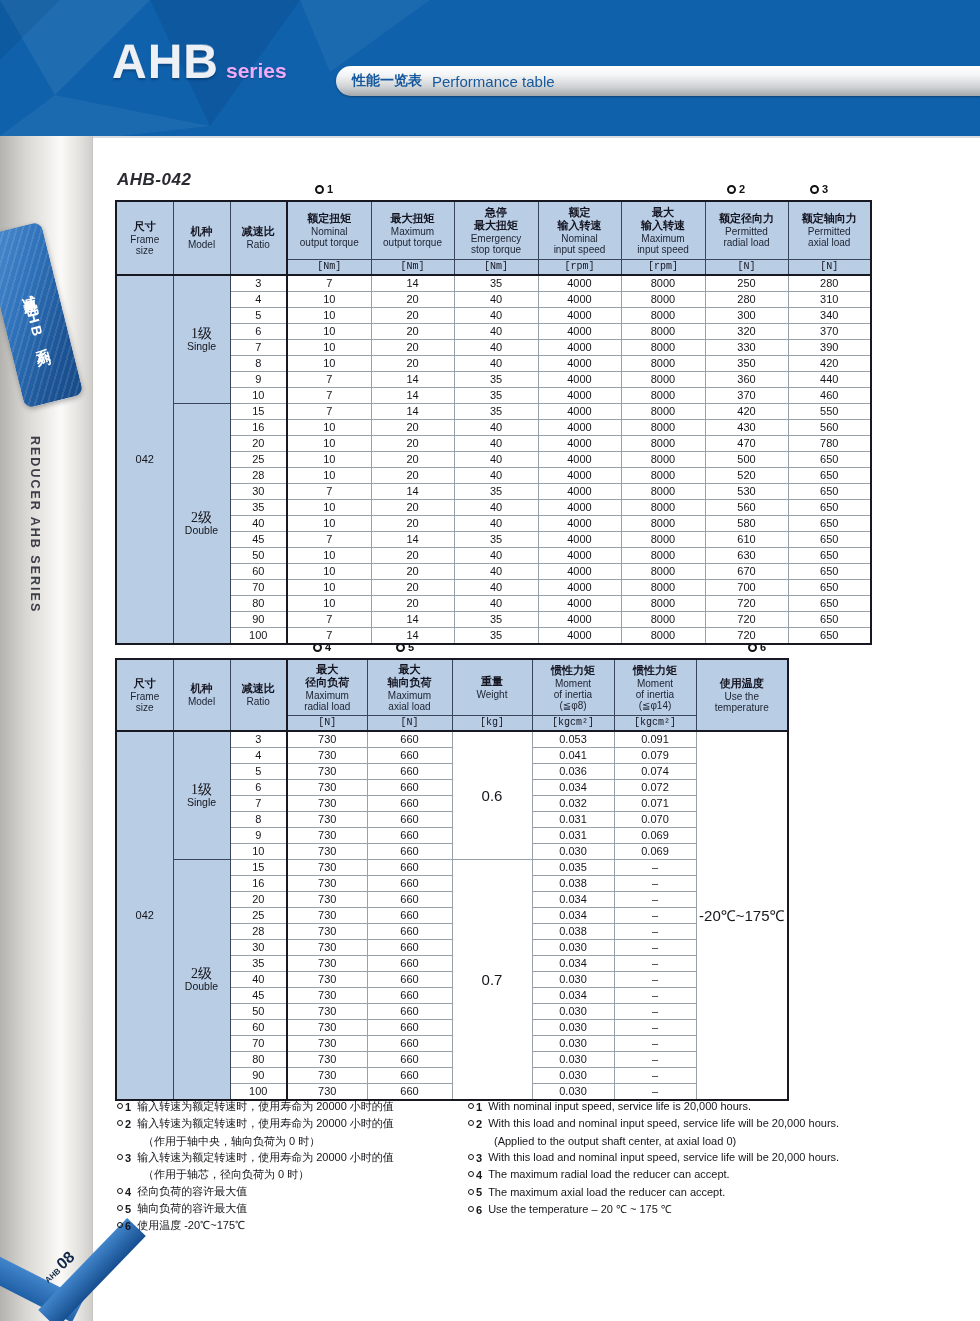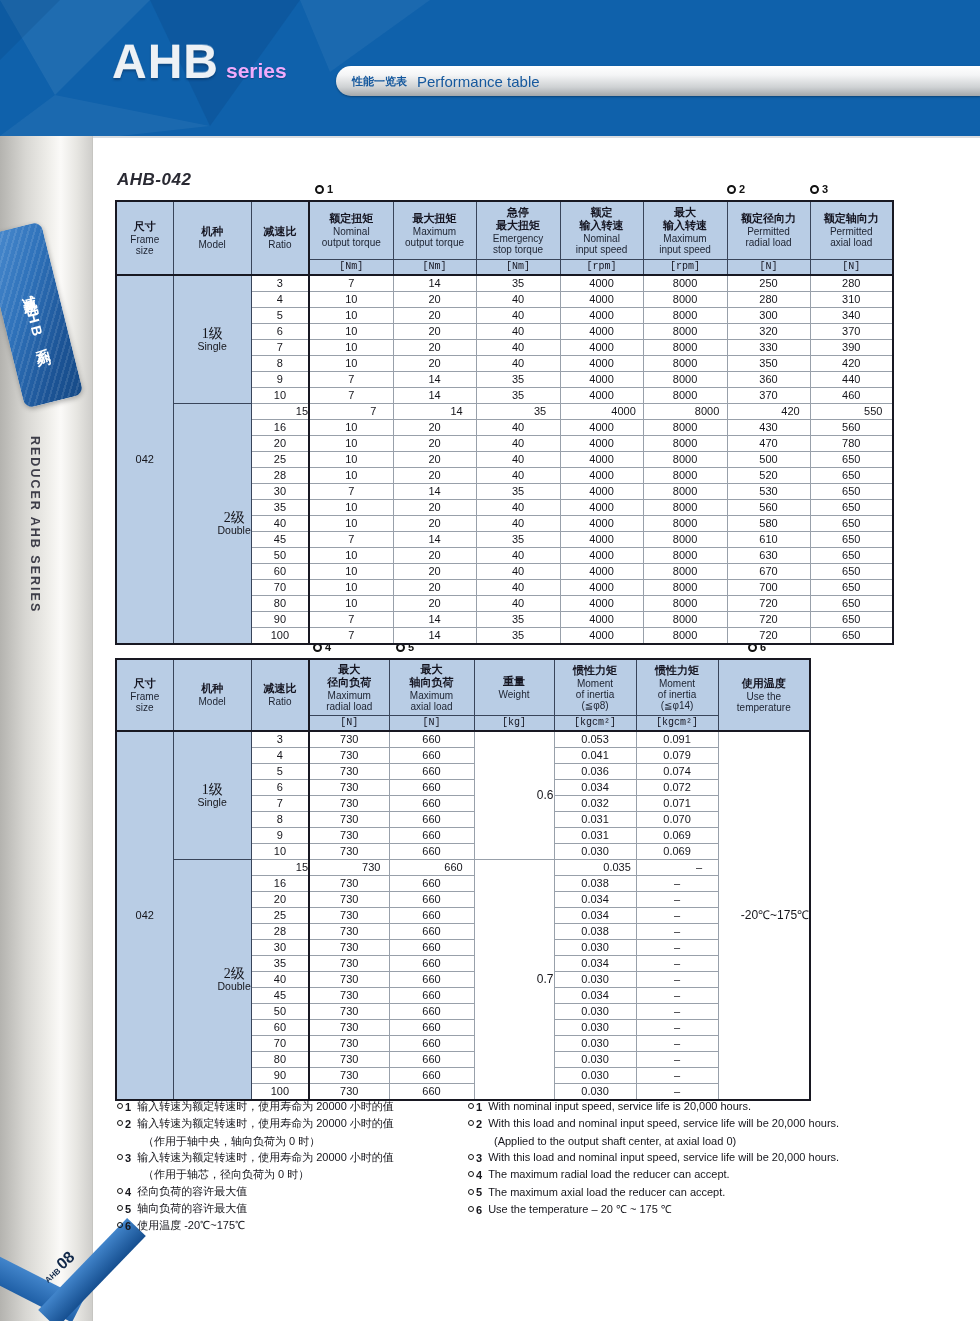--- a/index.html
+++ b/index.html
@@ -10,21 +10,21 @@
   .topband{position:absolute;left:0;top:0;width:980px;height:136px;background:#0f61ab;border-bottom:2px solid #d9dde1;}
   .facets{position:absolute;left:0;top:0;}
   .brand{position:absolute;left:112px;top:34px;display:flex;align-items:baseline;}
   .brand-main{font-size:48px;font-weight:700;color:#edf1f5;letter-spacing:1px;
               text-shadow:0 2px 2px rgba(8,40,80,.45),0 -1px 0 rgba(255,255,255,.35);}
   .brand-sub{font-size:21px;font-weight:700;color:#f0abfc;margin-left:7px;
              text-shadow:0 1px 1px rgba(8,40,80,.4);}
   .pill{position:absolute;left:336px;top:66px;width:644px;height:30px;border-radius:16px 0 0 16px;
         background:linear-gradient(180deg,#ffffff 0%,#f4f5f6 30%,#cfd2d4 70%,#a4a8ab 100%);
         box-shadow:0 1px 2px rgba(0,0,0,.3);display:flex;align-items:center;padding-left:16px;box-sizing:border-box;gap:10px;}
-  .pill-zh{font-weight:700;font-size:11px;color:#15589d;}
+  .pill-zh{font-weight:700;font-size:14px;color:#15589d;}
   .pill-en{font-size:15px;color:#15589d;}
 
   
   .rail{position:absolute;left:0;top:136px;width:92px;height:1185px;
         background:linear-gradient(90deg,#b4b3af 0%,#d8d7d3 28%,#eeede9 52%,#fbfaf8 66%,#e6e5e1 84%,#cfcecb 100%);
         border-right:1px solid #c6c5c1;}
   .railtab{position:absolute;left:3px;top:226px;width:60px;height:178px;border-radius:9px;
         transform:rotate(-14deg);
         background:
           repeating-linear-gradient(120deg, rgba(255,255,255,.10) 0 2px, rgba(255,255,255,0) 2px 6px),
@@ -63,23 +63,23 @@
   .t2 tr.main{height:56px;}
   .perf tr.units{height:13px;font-family:Liberation Mono, monospace;}
   .h-zh{font-weight:700;font-size:11px;line-height:13px;white-space:pre-line;color:#141420;}
   .h-en{font-size:10px;line-height:11px;white-space:pre-line;color:#1c2230;margin-top:1px;font-weight:400;}
   .th-unit{font-size:10px;line-height:12px;font-weight:400;color:#141420;}
   .perf tbody td{border:1px solid #98a0aa;border-top-color:#b9bfc7;font-size:11px;height:15px;
         line-height:15px;color:#15151b;text-align:center;padding:0;overflow:hidden;}
   .perf td.blue{background:#b9cde5;border-color:#39455a;}
   .perf td.ratio{border-left-color:#39455a;}
   .perf .major{border-left:2px solid #181822 !important;}
-  .perf tr.sect td{border-top:1px solid #5f6873;padding-left:44px;}
+  .perf tr.sect td{border-top:1px solid #5f6873;}
   .m-zh{font-size:14px;line-height:13px;font-family:Liberation Serif, serif;} .m-en{font-size:10.5px;line-height:12px;}
-  .perf td.temp,.perf td.wt{font-size:12px;text-align:right;}
+  .perf td.temp,.perf td.wt{font-size:15px;}
 
   
   .fnotes{position:absolute;top:1098px;font-size:11px;line-height:16.5px;color:#16161c;}
   .fn-zh{left:117px;width:348px;}
   .fn-en{left:468px;width:490px;}
   .fn-line{display:flex;align-items:baseline;}
   .fn-line.cont{padding-left:26px;}
   .fn-mk{display:inline-flex;align-items:center;gap:2px;margin-right:6px;font-weight:700;white-space:nowrap;}
   .fn-mk .ring{width:4px;height:4px;border:1.5px solid #111;border-radius:50%;display:inline-block;position:relative;top:-1px;}
 </style>

